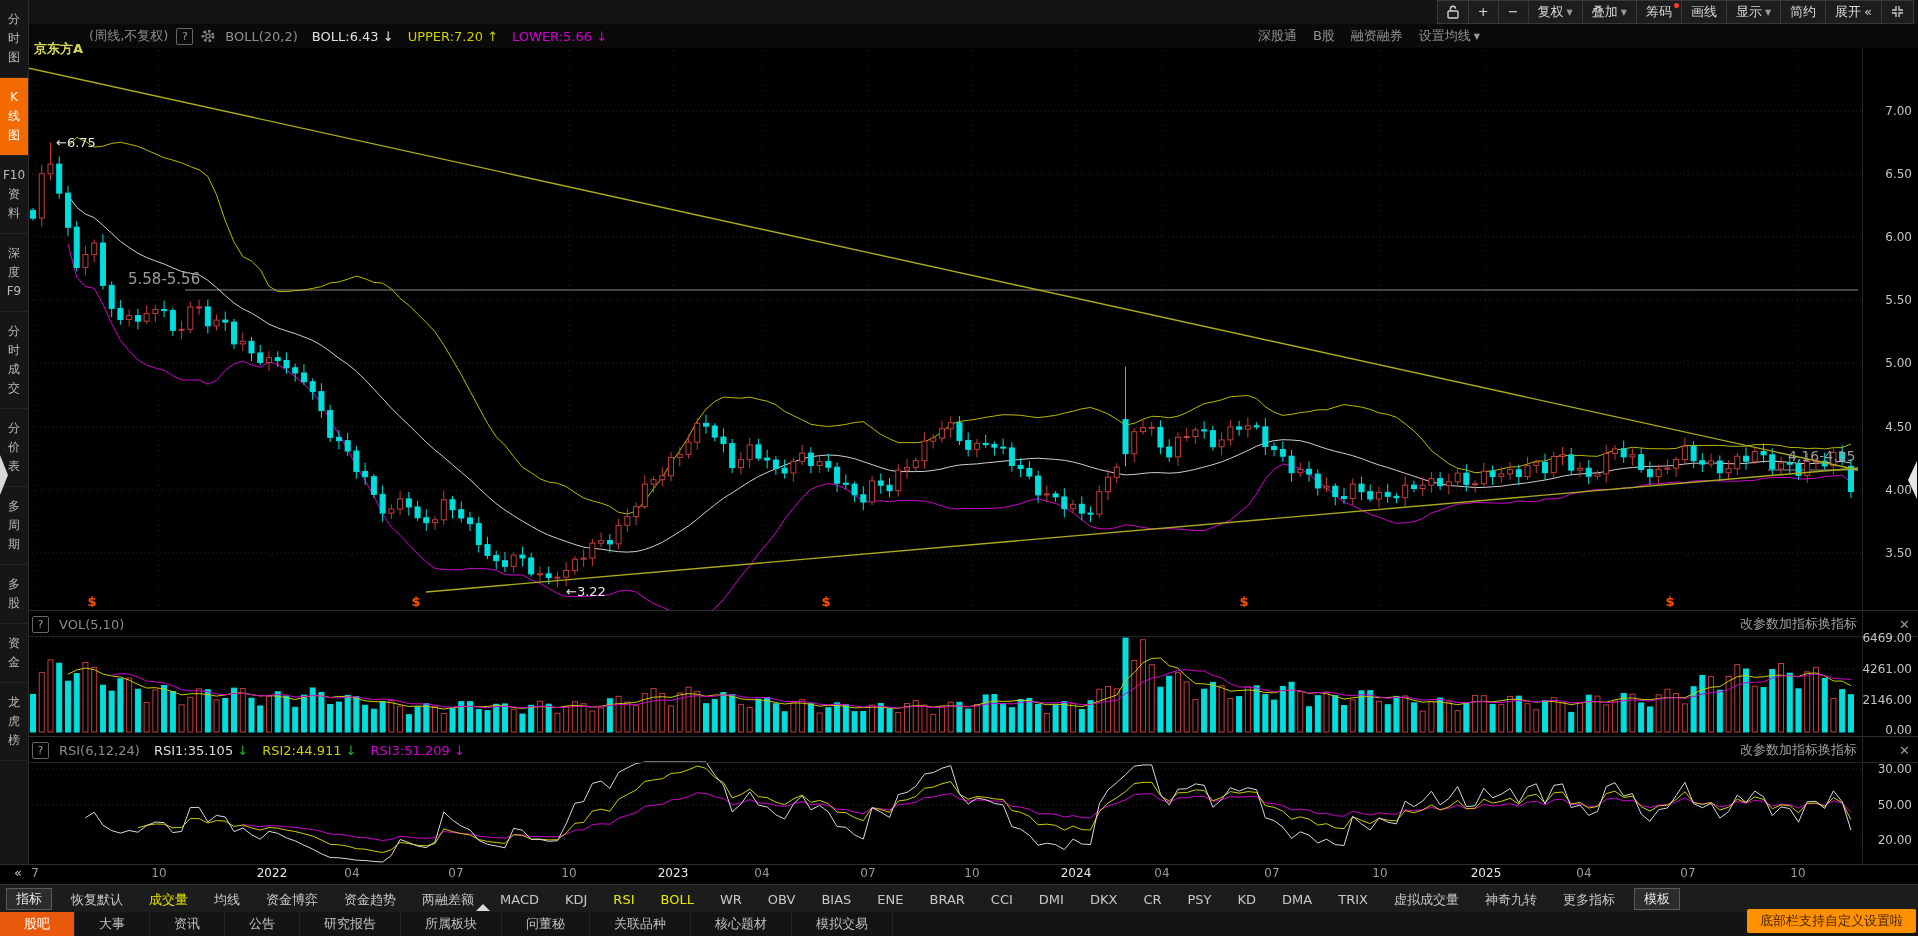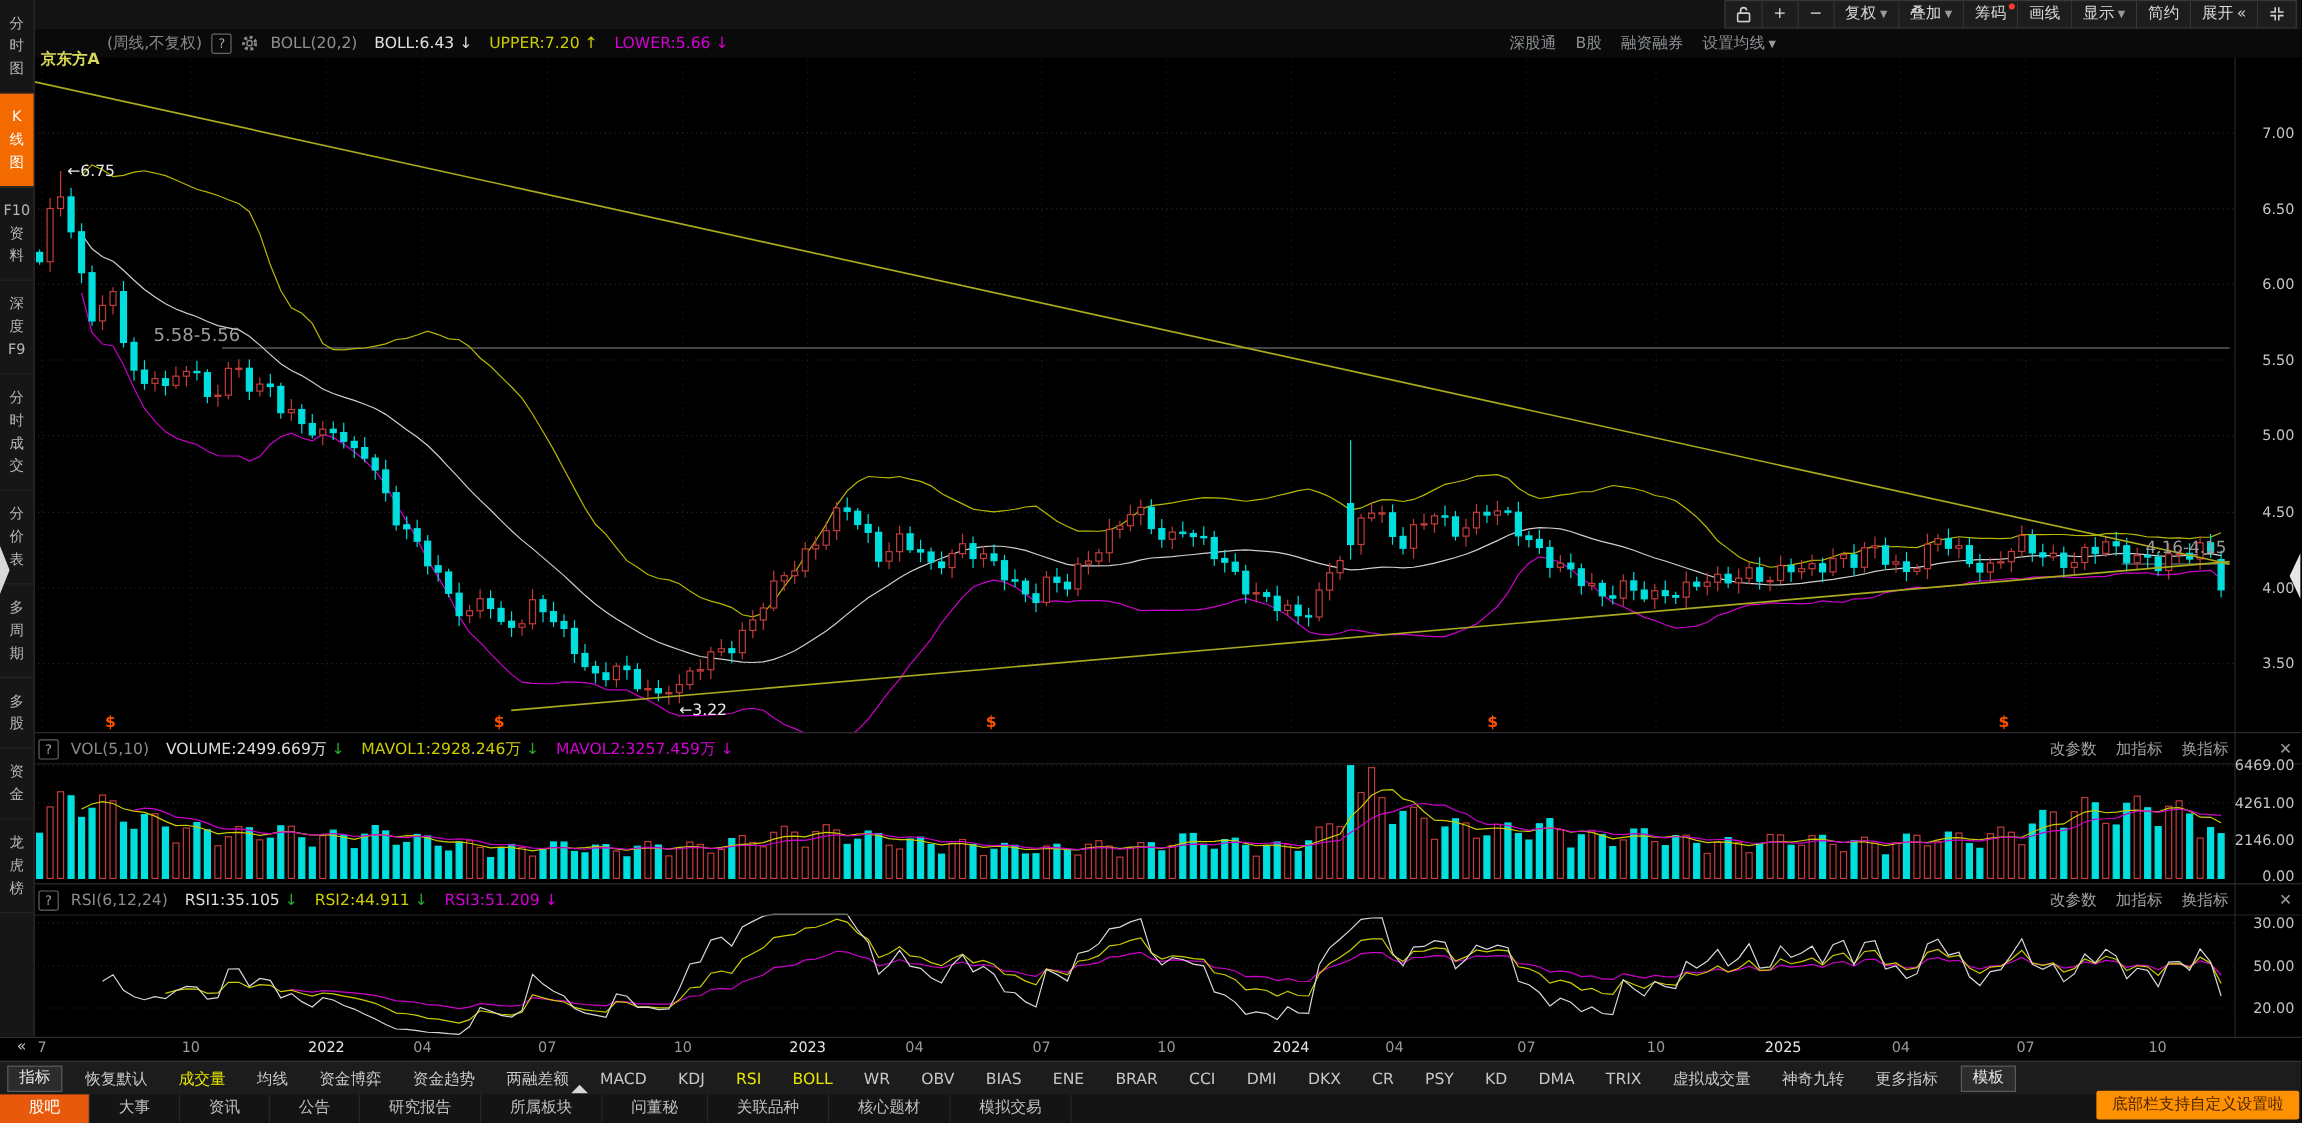--- a/index.html
+++ b/index.html
@@ -45,21 +45,21 @@
   #chart-wrap{position:absolute;left:0;top:0;width:1918px;height:936px;}
   #chart-svg{position:absolute;left:0;top:0;}
   .vsep{position:absolute;left:1862px;top:48px;width:1px;height:816px;background:#262626;}
   .hline{position:absolute;left:0;right:0;height:1px;background:#2e2e2e;}
   .axis-label{position:absolute;left:1862px;width:50px;padding-right:20px;text-align:right;
               color:#c4c4c4;font-size:12px;transform:translateY(-50%);}
   
   .pane-header{position:absolute;left:28px;right:0;height:24px;display:flex;align-items:center;
                font-size:13px;z-index:4;}
   .ph-label{color:#8b8b8b;margin-left:10px;}
-  .ph-links{margin-left:auto;display:flex;align-items:flex-end;gap:16px;color:#a0a0a0;}
+  .ph-links{margin-left:auto;display:flex;align-items:flex-end;color:#a0a0a0;}
   .ph-close{margin-left:42px;margin-right:8px;color:#9a9a9a;font-size:13px;cursor:pointer;}
   
   .date-axis{position:absolute;left:0;top:865px;width:1918px;height:19px;background:#000;}
   .tick{position:absolute;top:1px;transform:translateX(-50%);color:#9a9a9a;font-size:12px;}
   .tick.major{color:#e8e8e8;}
   .prev-arrow{position:absolute;left:14px;top:0;color:#c8c8c8;font-size:13px;cursor:pointer;}
   
   .indicator-bar{position:absolute;left:0;top:884px;width:1918px;height:28px;background:#1c1c1c;
                  border-top:1px solid #333;display:flex;align-items:center;}
   .ib-item{padding:0 13px;line-height:27px;color:#c8c8c8;cursor:pointer;white-space:nowrap;}
@@ -871,25 +871,20 @@
   <div class="vsep"></div>
   <div class="hline" style="top:610px;"></div>
   <div class="hline" style="top:636px;left:28px;background:#222;"></div>
   <div class="hline" style="top:736px;"></div>
   <div class="hline" style="top:762px;left:28px;background:#222;"></div>
   <div class="hline" style="top:864px;"></div>
 
   <div class="pane-header" style="top:612px;">
     <span class="helpbox" style="margin-left:4px;">?</span>
     <span class="ph-label">VOL(5,10)</span>
-    <span id="vol-values" style="display:flex;">
-        <span class="ival" style="color: rgb(220, 220, 220);">VOLUME:2499.669万<span style="color: rgb(40, 176, 40);"> ↓</span></span>
-        <span class="ival" style="color: rgb(205, 205, 0);">MAVOL1:2928.246万<span style="color: rgb(40, 176, 40);"> ↓</span></span>
-        <span class="ival" style="color: rgb(212, 0, 212);">MAVOL2:3257.459万<span style="color: rgb(212, 0, 212);"> ↓</span></span>
-      </span>
     <span class="ph-links" id="vol-links">
         <span>改参数</span>
         <span>加指标</span>
         <span>换指标</span>
       </span>
     <span class="ph-close">✕</span>
   </div>
 
   <div class="pane-header" style="top:738px;">
     <span class="helpbox" style="margin-left:4px;">?</span>

